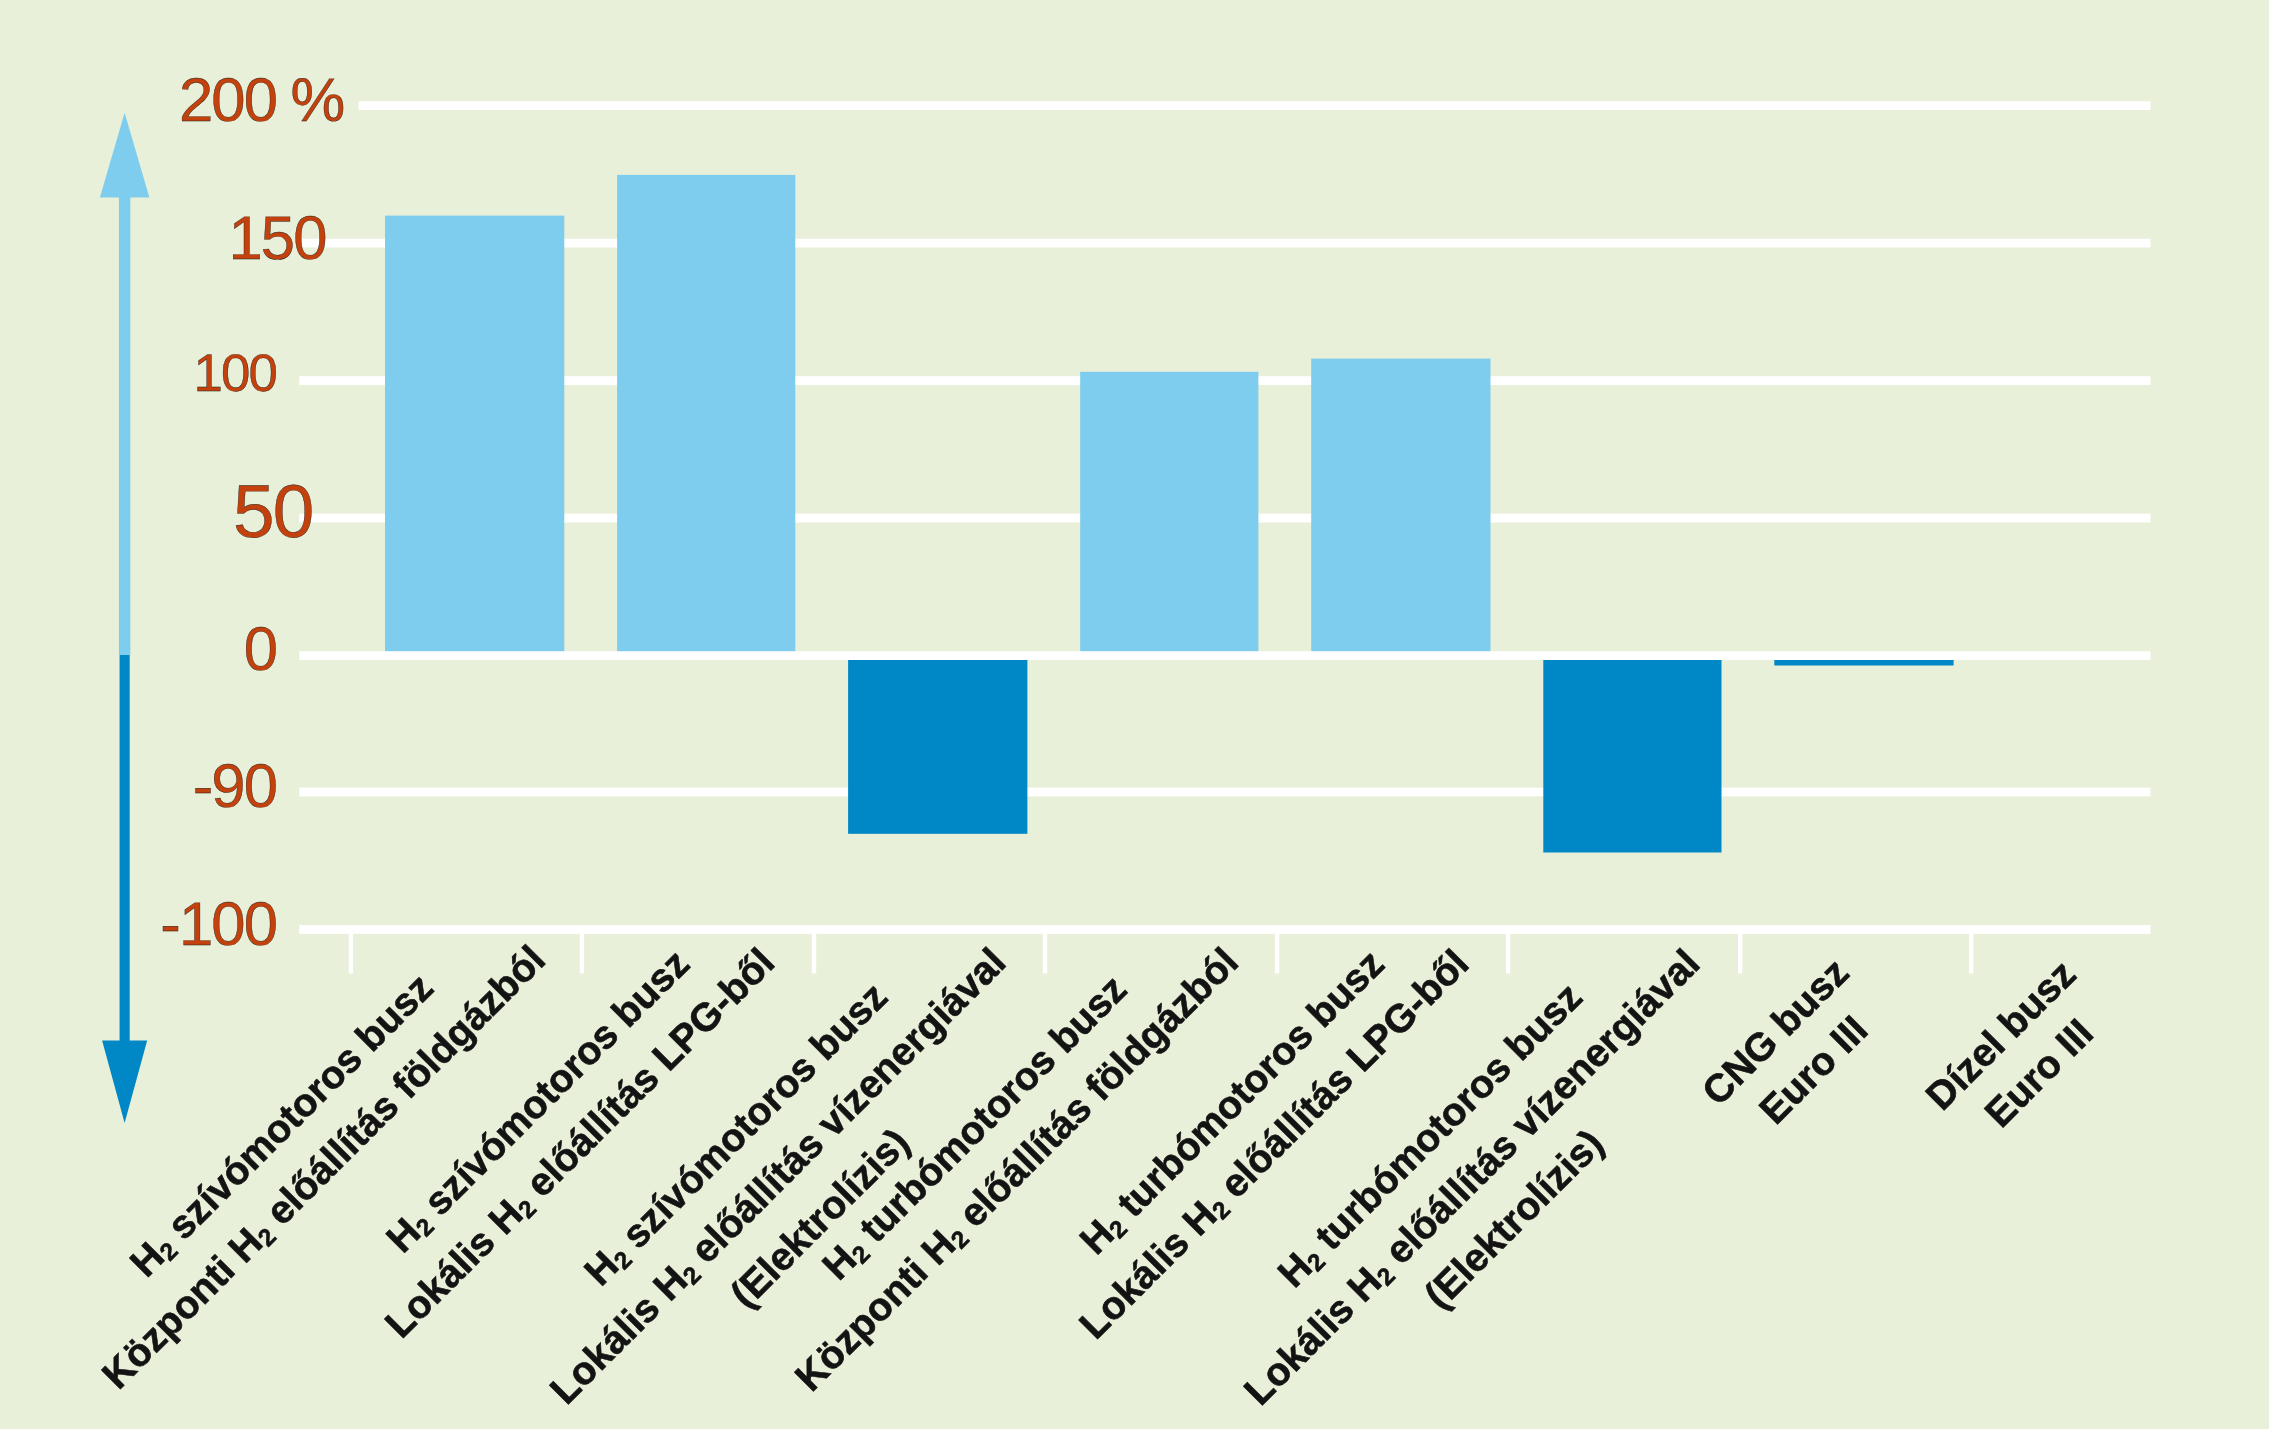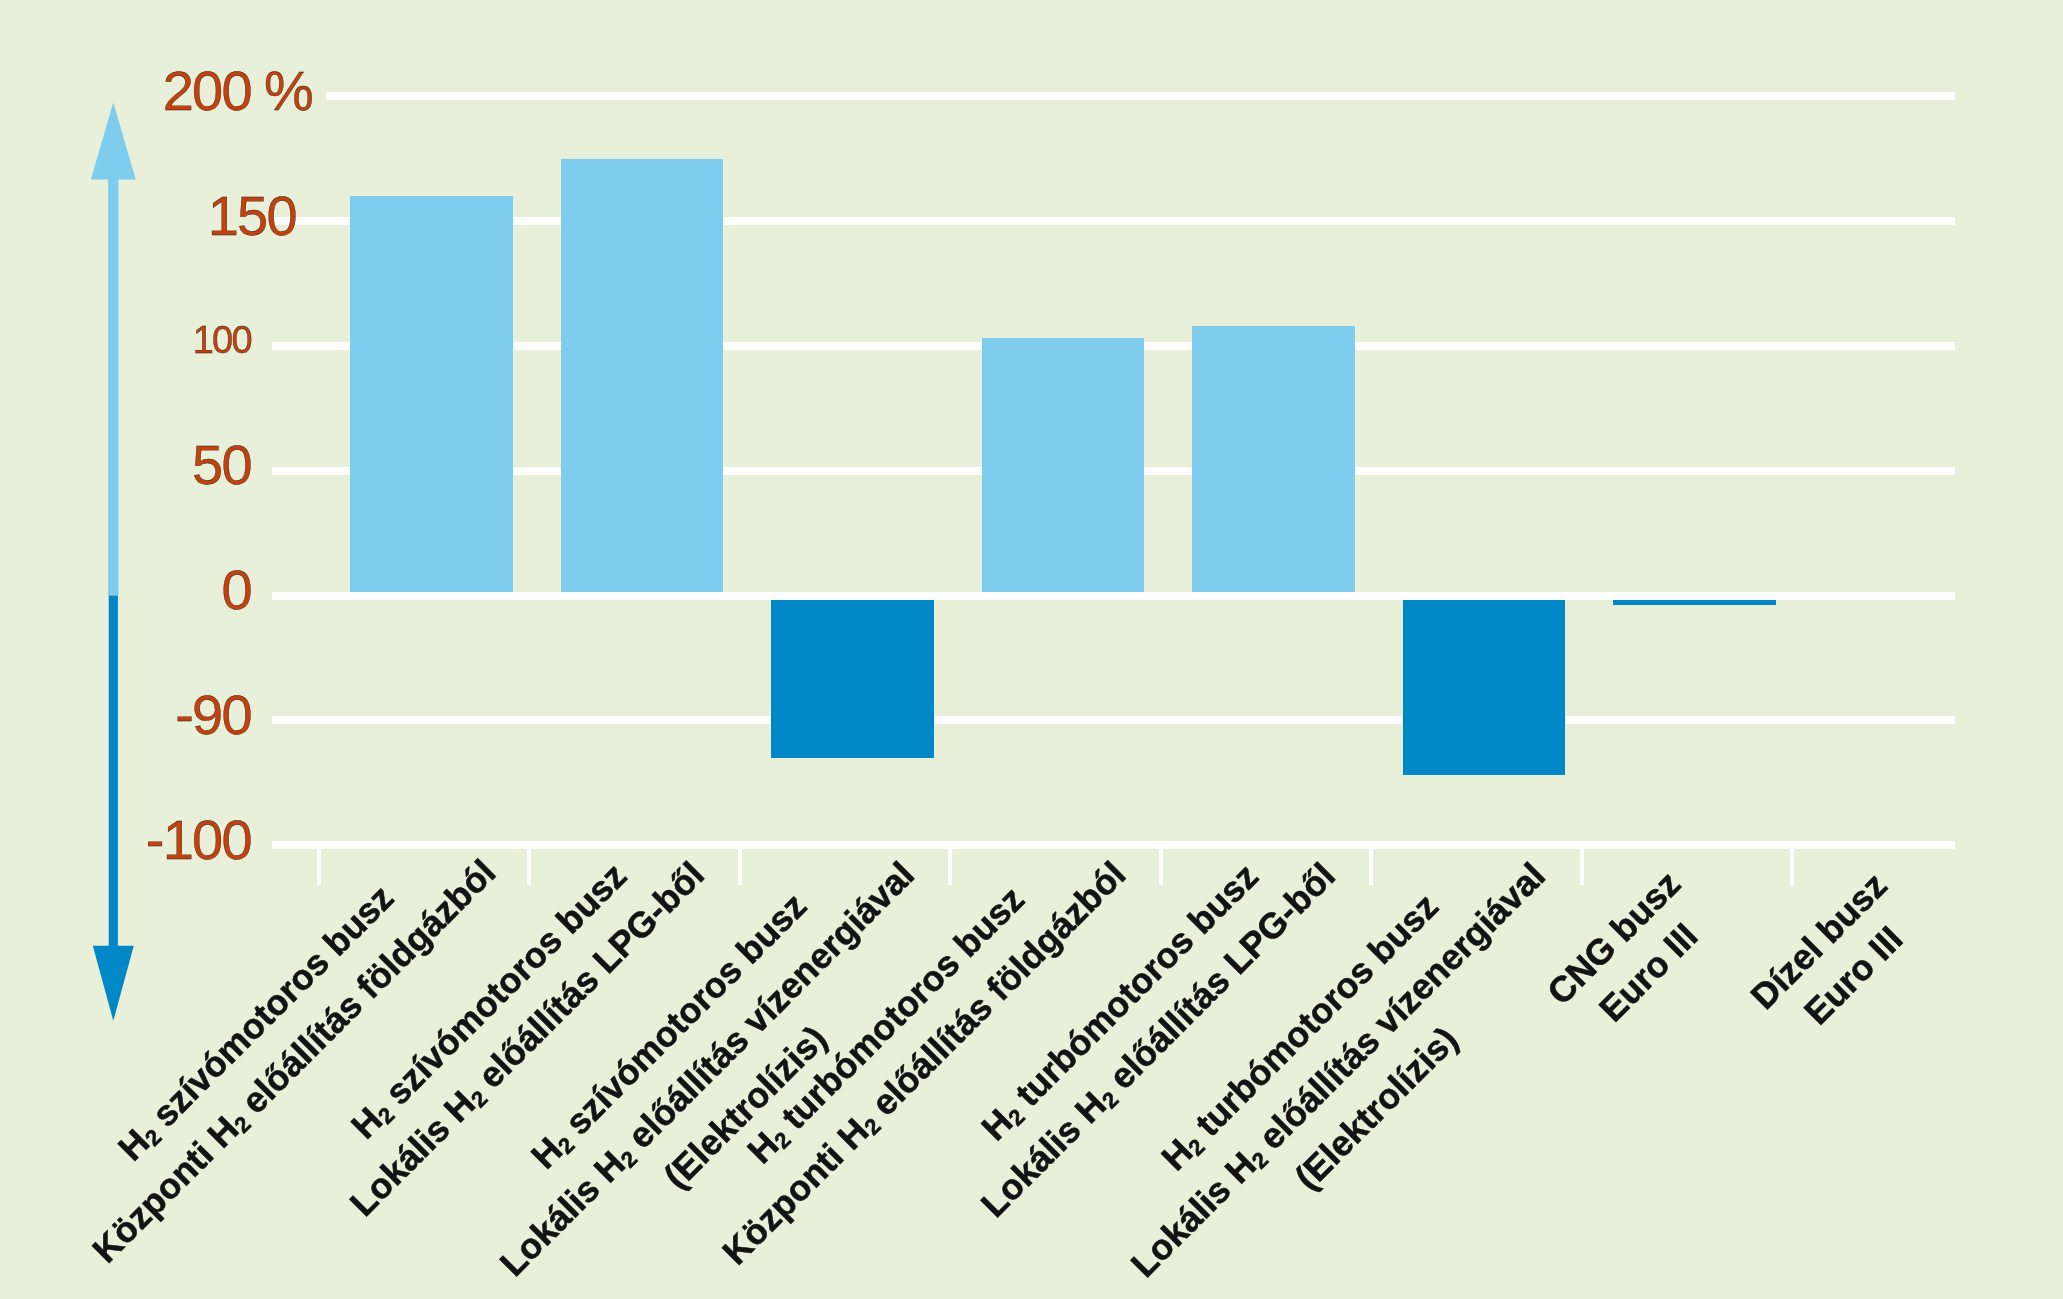--- a/index.html
+++ b/index.html
@@ -39,22 +39,22 @@
       <div class="gridline" style="left: 272px; width: 1682.5px; top: 217.175px; background: rgb(255, 255, 255);"></div>
       <div class="gridline" style="left: 272px; width: 1682.5px; top: 341.95px; background: rgb(255, 255, 255);"></div>
       <div class="gridline" style="left: 272px; width: 1682.5px; top: 466.725px; background: rgb(255, 255, 255);"></div>
       <div class="gridline" style="left: 272px; width: 1682.5px; top: 591.5px; background: rgb(255, 255, 255); z-index: 3;"></div>
       <div class="gridline" style="left: 272px; width: 1682.5px; top: 716.275px; background: rgb(255, 255, 255);"></div>
       <div class="gridline" style="left: 272px; width: 1682.5px; top: 841.05px; background: rgb(255, 255, 255);"></div>
     </div>
   <div id="ylabels">
       <div class="ylabrow" style="left: 0px; width: 251px; top: 62.9488px; height: 56px; line-height: 56px; font-size: 56px; text-align: right;"><span>200</span><span class="unit" style="left: 264px; bottom: auto; top: 0px; line-height: 56px;">%</span></div>
       <div class="ylabrow" style="left: 0px; width: 251px; top: 187.724px; height: 56px; line-height: 56px; font-size: 56px; text-align: right; padding-left: 45px;"><span>150</span></div>
-      <div class="ylabrow" style="left: 0px; width: 251px; top: 312.499px; height: 56px; line-height: 56px; font-size: 38px; text-align: right;"><span>100</span></div>
-      <div class="ylabrow" style="left: 0px; width: 251px; top: 437.274px; height: 56px; line-height: 56px; font-size: 56px; text-align: right;"><span>50</span></div>
+      <div class="ylabrow" style="left: 0px; width: 251px; top: 312.499px; height: 56px; line-height: 56px; font-size: 48px; text-align: right;"><span>100</span></div>
+      <div class="ylabrow" style="left: 0px; width: 251px; top: 437.274px; height: 56px; line-height: 56px; font-size: 68px; text-align: right; padding-left: 33px;"><span>50</span></div>
       <div class="ylabrow" style="left: 0px; width: 251px; top: 562.049px; height: 56px; line-height: 56px; font-size: 56px; text-align: right;"><span>0</span></div>
       <div class="ylabrow" style="left: 0px; width: 251px; top: 686.824px; height: 56px; line-height: 56px; font-size: 56px; text-align: right;"><span>-90</span></div>
       <div class="ylabrow" style="left: 0px; width: 251px; top: 811.599px; height: 56px; line-height: 56px; font-size: 56px; text-align: right;"><span>-100</span></div>
     </div>
   <div id="bars">
       <div class="bar" style="left: 350.4px; width: 162.5px; background: rgb(126, 205, 238); top: 196.22px; height: 399.28px;"></div>
       <div class="bar" style="left: 560.9px; width: 162.5px; background: rgb(126, 205, 238); top: 158.788px; height: 436.712px;"></div>
       <div class="bar" style="left: 771.4px; width: 162.5px; background: rgb(0, 135, 198); top: 595.5px; height: 162.207px;"></div>
       <div class="bar" style="left: 981.9px; width: 162.5px; background: rgb(126, 205, 238); top: 338.464px; height: 257.036px;"></div>
       <div class="bar" style="left: 1192.4px; width: 162.5px; background: rgb(126, 205, 238); top: 325.986px; height: 269.514px;"></div>

